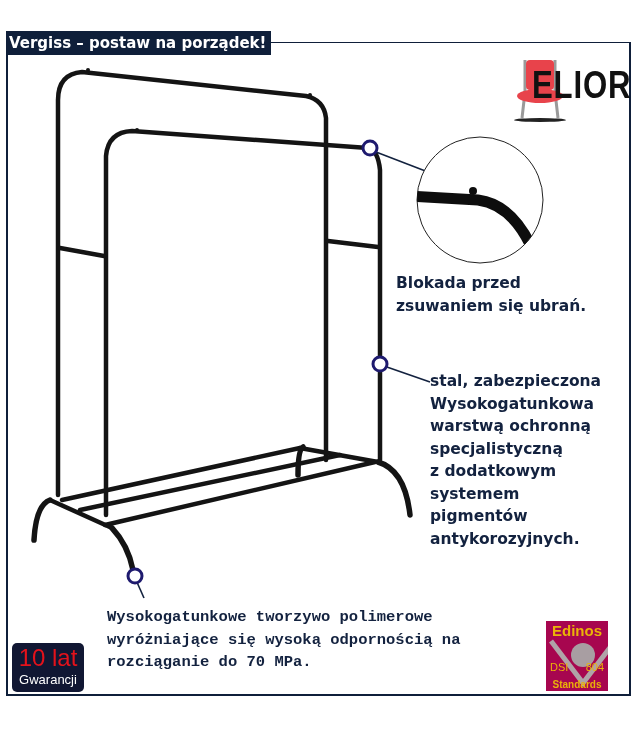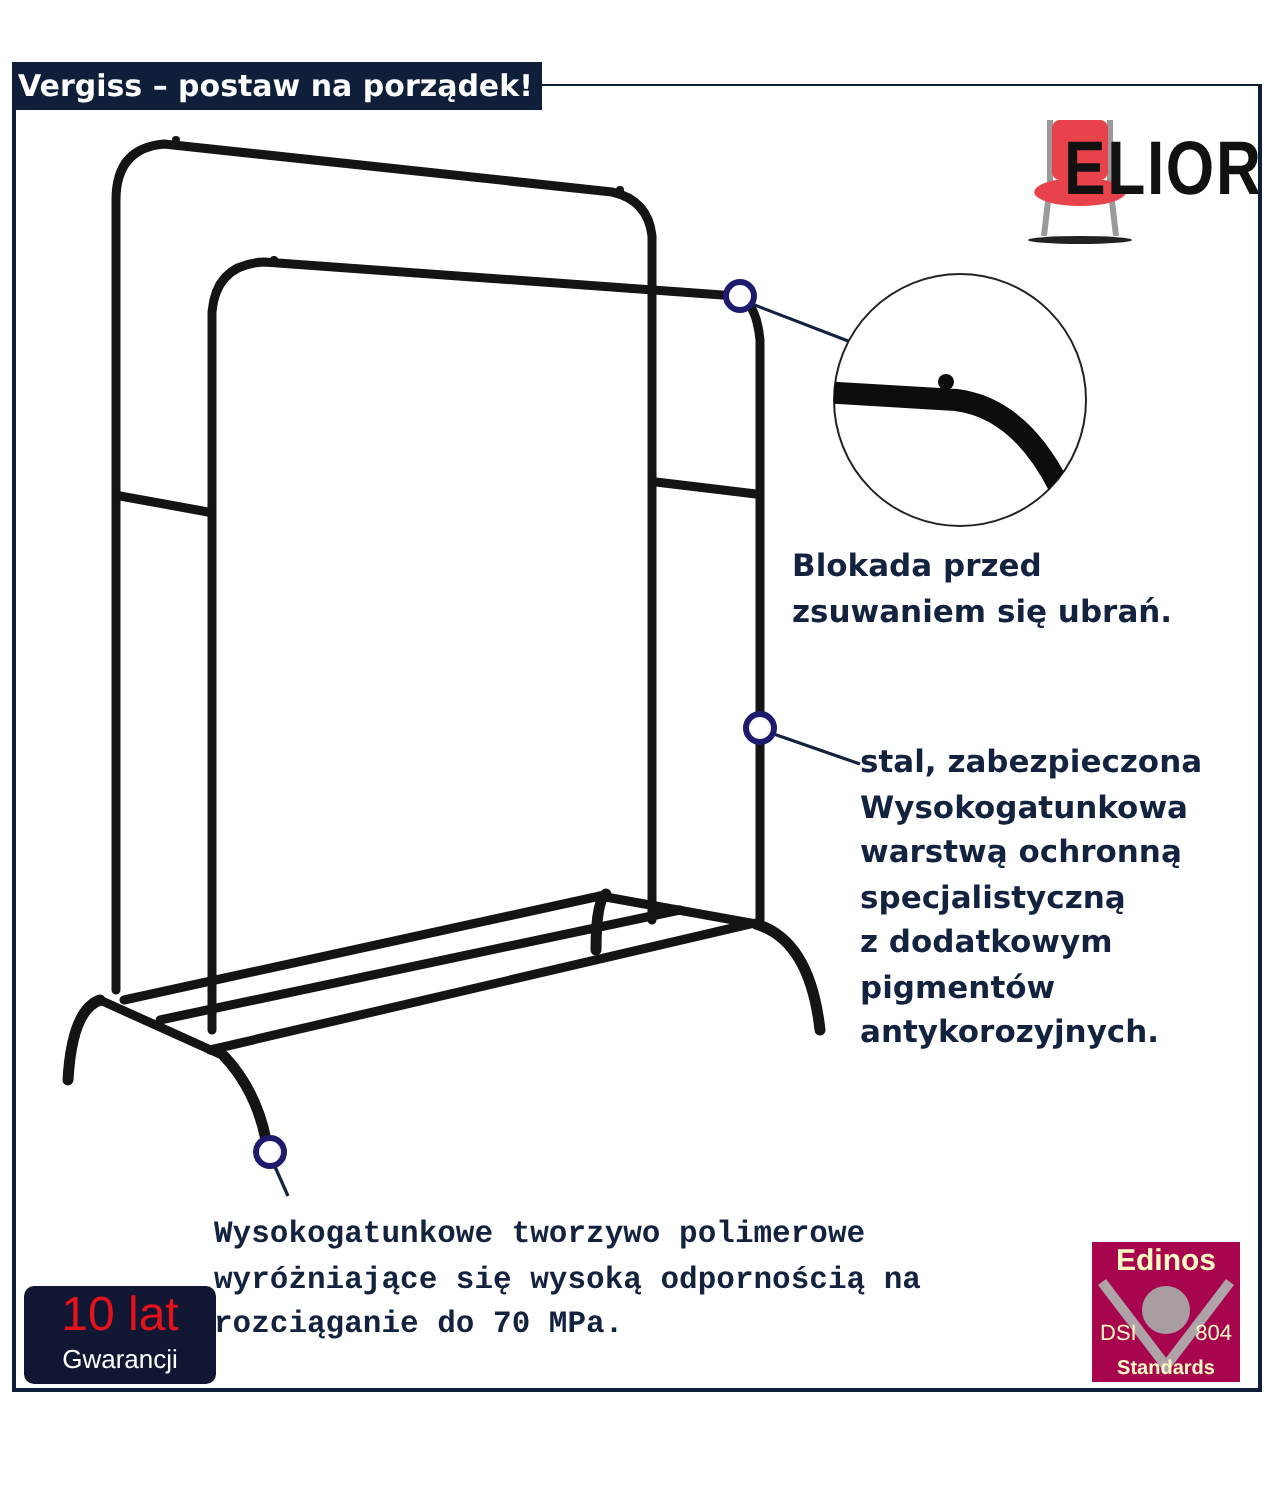--- a/index.html
+++ b/index.html
@@ -6,24 +6,24 @@
   body { width: 640px; height: 750px; position: relative; overflow: hidden; font-family: "DejaVu Sans", sans-serif; }
   .frame { position: absolute; left: 6px; top: 42px; width: 625px; height: 654px; border: 2px solid #0f1f3a; border-top: 1.5px solid #0f1f3a; box-sizing: border-box; }
   .title { position: absolute; left: 6px; top: 31px; height: 24px; padding: 0 5px 0 3px; background: #0f1f3a; color: #ffffff; font-weight: bold; font-size: 15px; line-height: 24px; white-space: nowrap; text-align: right; }
   .rack { position: absolute; left: 0; top: 0; }
   .logo { position: absolute; left: 455px; top: 52px; width: 170px; height: 72px; }
   .logo-text { position: absolute; left: 532px; top: 64px; font-family: "Liberation Sans", sans-serif; font-weight: bold; font-size: 38px; letter-spacing: 1px; color: #111; transform: scaleX(0.82); transform-origin: left top; }
   .callout { position: absolute; color: #13223f; font-weight: bold; font-size: 15.5px; line-height: 22.5px; }
   .c1 { left: 396px; top: 272px; }
   .c2 { left: 430px; top: 370px; }
   .c3 { left: 107px; top: 606px; font-family: Liberation Mono, monospace; }
-  .warranty { position: absolute; left: 12px; top: 643px; width: 96px; height: 49px; background: #111733; border-radius: 5px; text-align: center; color: #fff; }
+  .warranty { position: absolute; left: 12px; top: 643px; width: 72px; height: 49px; background: #111733; border-radius: 5px; text-align: center; color: #fff; }
   .warranty .big { color: #e4121b; font-family: "Liberation Sans", sans-serif; font-size: 24px; line-height: 28px; margin-top: 1px; }
   .warranty .small { font-family: "Liberation Sans", sans-serif; font-size: 13px; line-height: 15px; }
-  .edinos { position: absolute; left: 546px; top: 621px; width: 74px; height: 70px; background: #a7064f; color: #fef9c3; overflow: hidden; }
+  .edinos { position: absolute; left: 546px; top: 621px; width: 62px; height: 70px; background: #a7064f; color: #eab308; overflow: hidden; }
   .edinos .brand { position: absolute; left: 0; right: 0; top: 1px; text-align: center; font-family: "Liberation Sans", sans-serif; font-size: 15px; font-weight: bold; }
   .edinos .dsi { position: absolute; left: 4px; top: 40px; font-family: "Liberation Sans", sans-serif; font-size: 11px; }
   .edinos .num { position: absolute; right: 4px; top: 40px; font-family: "Liberation Sans", sans-serif; font-size: 11px; }
   .edinos .std { position: absolute; left: 0; right: 0; bottom: 1px; text-align: center; font-family: "Liberation Sans", sans-serif; font-size: 10px; font-weight: bold; }
   .edinos svg { position: absolute; left: 0; top: 0; }
 </style>
 </head>
 <body>
 
 <div class="frame"></div>
@@ -95,20 +95,21 @@
   <div>Blokada przed</div>
   <div>zsuwaniem się ubrań.</div>
 </div>
 
 <div class="callout c2">
   <div>stal, zabezpieczona</div>
   <div>Wysokogatunkowa</div>
   <div>warstwą ochronną</div>
   <div>specjalistyczną</div>
   <div>z dodatkowym</div>
+  <div>systemem</div>
   <div>pigmentów</div>
   <div>antykorozyjnych.</div>
 </div>
 
 <div class="callout c3">
   <div>Wysokogatunkowe tworzywo polimerowe</div>
   <div>wyróżniające się wysoką odpornością na</div>
   <div>rozciąganie do 70 MPa.</div>
 </div>
 

